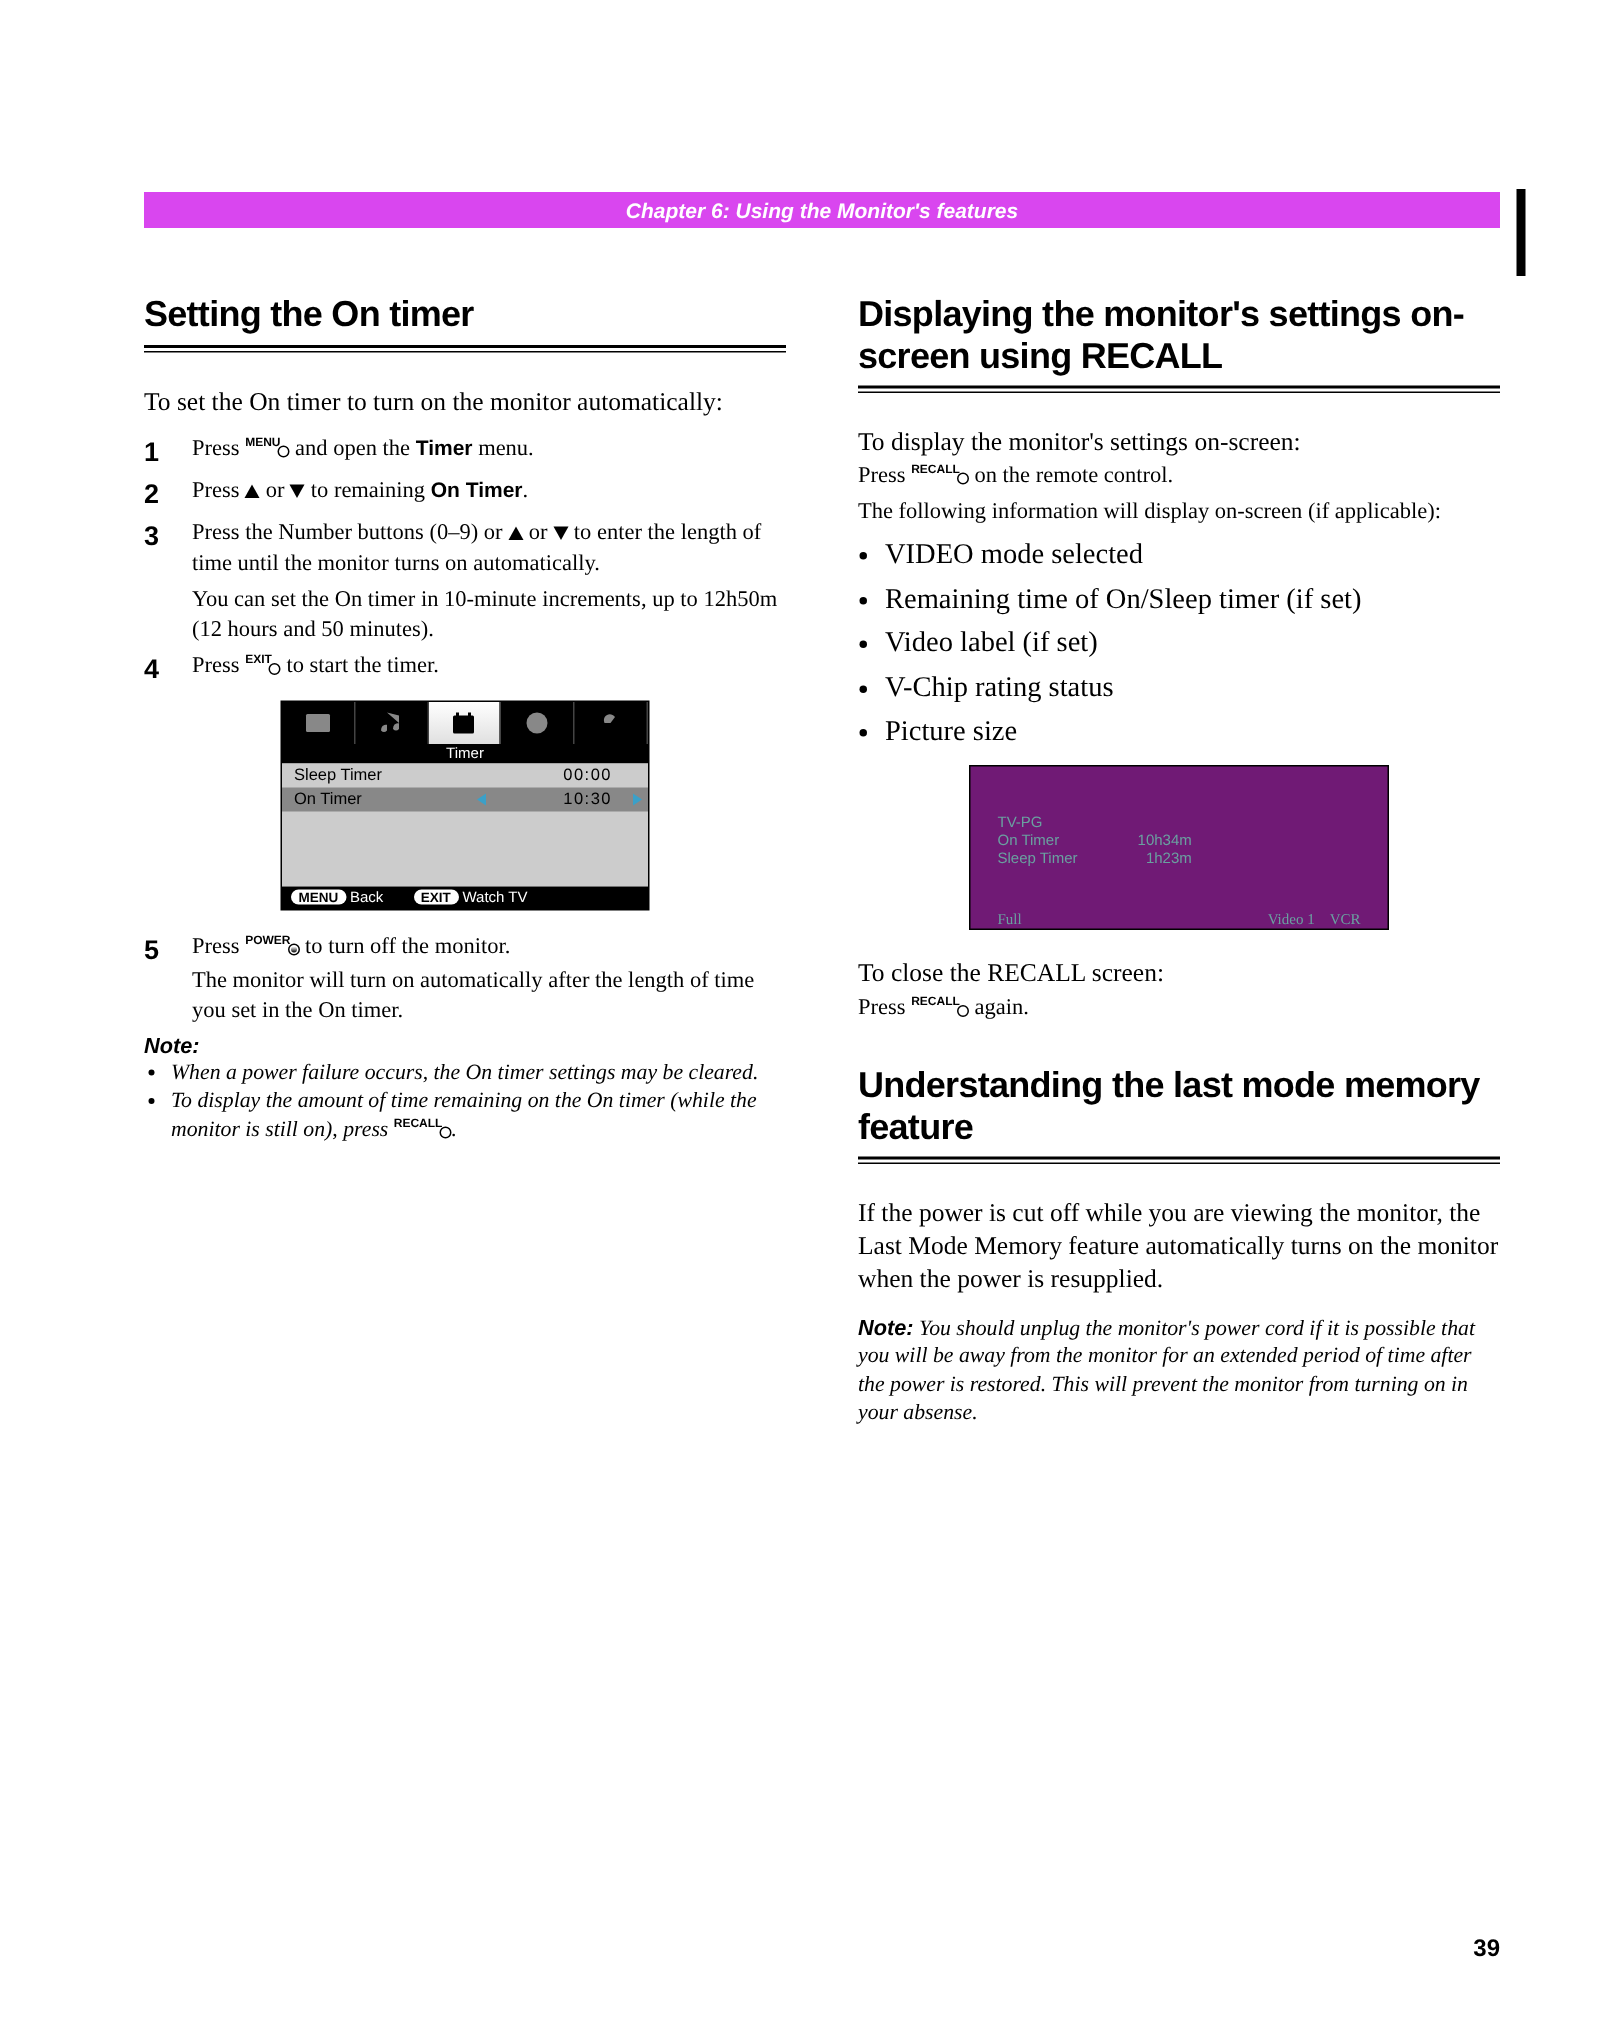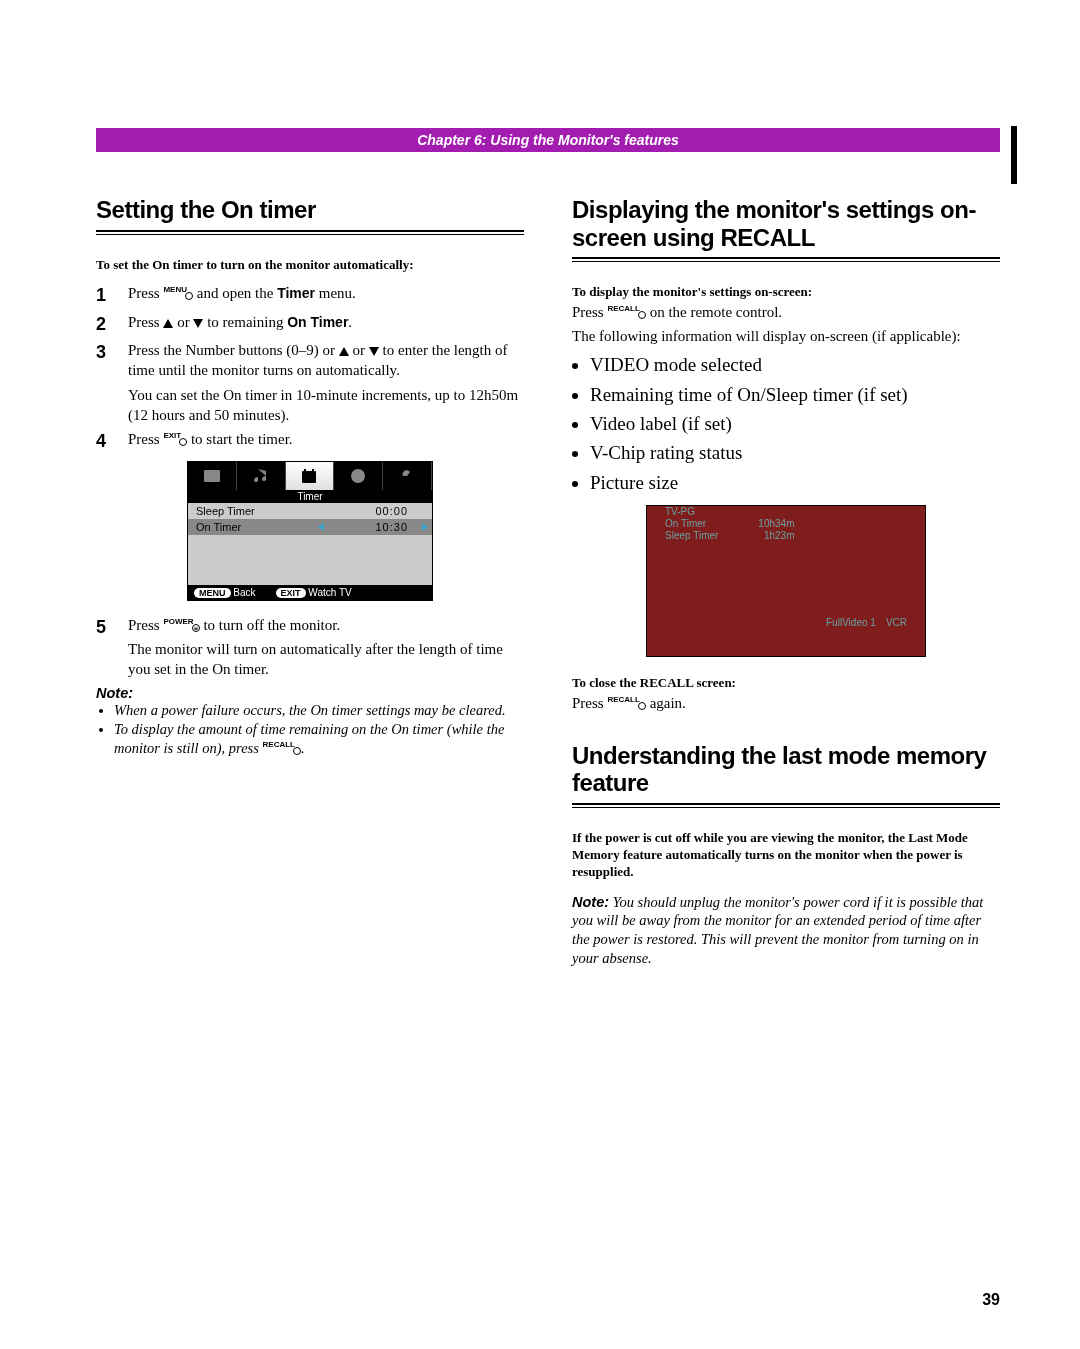--- a/index.html
+++ b/index.html
@@ -1,23 +1,23 @@
 <!DOCTYPE html>
 <html><head>
 <meta charset="utf-8">
 <style>
   * { margin: 0; padding: 0; box-sizing: border-box; }
   body { font-family: "Times New Roman", Times, serif; background: #fff; color: #000; }
   .page { width: 1080px; height: 1349px; position: relative; padding: 128px 80px 40px 96px; }
-  .chapter-banner { background: #a21caf; color: #fff; font-family: Arial, Helvetica, sans-serif; font-weight: bold; font-style: italic; font-size: 14px; text-align: center; padding: 4px 0; margin-bottom: 44px; }
+  .chapter-banner { background: #d946ef; color: #fff; font-family: Arial, Helvetica, sans-serif; font-weight: bold; font-style: italic; font-size: 14px; text-align: center; padding: 4px 0; margin-bottom: 44px; }
   .columns { display: flex; gap: 48px; }
   .col { flex: 1; min-width: 0; }
   .section-title { font-family: Arial, Helvetica, sans-serif; font-weight: 900; font-size: 24px; line-height: 1.15; margin-bottom: 6px; letter-spacing: -0.02em; }
   .title-rule { border: none; border-top: 2px solid #000; border-bottom: 1px solid #000; height: 5px; margin-bottom: 22px; }
-  .subhead { font-weight: bold; font-size: 13px; line-height: 1.3; margin-bottom: 10px; }
+  .subhead { font-weight: normal; font-size: 17px; line-height: 1.3; margin-bottom: 10px; }
   .steps { list-style: none; }
   .steps li { display: flex; gap: 14px; font-size: 15px; line-height: 1.35; margin-bottom: 4px; }
   .step-num { font-family: Arial, Helvetica, sans-serif; font-weight: 900; font-size: 18px; min-width: 18px; }
   .steps li .body { flex: 1; }
   .bold-inline { font-family: Arial, Helvetica, sans-serif; font-weight: bold; font-size: 14px; }
   .micro { font-family: Arial, Helvetica, sans-serif; font-weight: bold; font-size: 8px; position: relative; top: -6px; }
   .micro-circle { display: inline-block; width: 8px; height: 8px; border: 1px solid #000; border-radius: 50%; position: relative; top: 2px; margin-left: -2px; }
   .micro-circle.filled::after { content: ""; position: absolute; inset: 1px; background: linear-gradient(#fff, #000); border-radius: 50%; }
   .arrow-up, .arrow-down { display: inline-block; width: 0; height: 0; border-left: 5px solid transparent; border-right: 5px solid transparent; vertical-align: middle; }
   .arrow-up { border-bottom: 9px solid #000; }
@@ -45,23 +45,23 @@
   .osd-row.sel { background: #888; color: #000; position: relative; }
   .osd-row.sel .tri-l, .osd-row.sel .tri-r { position: absolute; top: 50%; transform: translateY(-50%); width: 0; height: 0; border-top: 4px solid transparent; border-bottom: 4px solid transparent; }
   .osd-row.sel .tri-l { left: 130px; border-right: 6px solid #3ba0c8; }
   .osd-row.sel .tri-r { right: 4px; border-left: 6px solid #3ba0c8; }
   .osd-gap { height: 50px; }
   .osd-footer { background: #000; color: #fff; font-size: 10px; display: flex; gap: 20px; padding: 2px 6px; }
   .osd-footer .pill { background: #fff; color: #000; border-radius: 8px; font-weight: bold; padding: 0 5px; font-size: 9px; }
 
   
   .recall-wrap { display: flex; justify-content: center; margin: 8px 0 18px; }
-  .recall-box { width: 280px; height: 152px; border: 1px solid #000; background: #7f1d1d; font-family: Arial, Helvetica, sans-serif; font-size: 10px; color: #6aa0a0; position: relative; padding: 0 18px; }
+  .recall-box { width: 280px; height: 110px; border: 1px solid #000; background: #701a75; font-family: Arial, Helvetica, sans-serif; font-size: 10px; color: #6aa0a0; position: relative; padding: 32px 18px; }
   .recall-top { display: flex; gap: 40px; line-height: 1.2; }
-  .recall-bottom { position: absolute; bottom: 28px; left: 18px; right: 18px; display: flex; justify-content: flex-end; }
+  .recall-bottom { position: absolute; bottom: 0; left: 18px; right: 18px; display: flex; justify-content: space-between; font-family: Liberation Serif, serif; }
   .recall-bottom .r2 { display: flex; gap: 10px; }
 
   .page-num { position: absolute; bottom: 40px; right: 80px; font-family: Arial, Helvetica, sans-serif; font-weight: bold; font-size: 16px; }
   .page-edge { position: absolute; top: 126px; right: 63px; width: 6px; height: 58px; background: #000; }
 </style>
 </head>
 <body>
 
 <div class="page">
   <div class="page-edge"></div>

